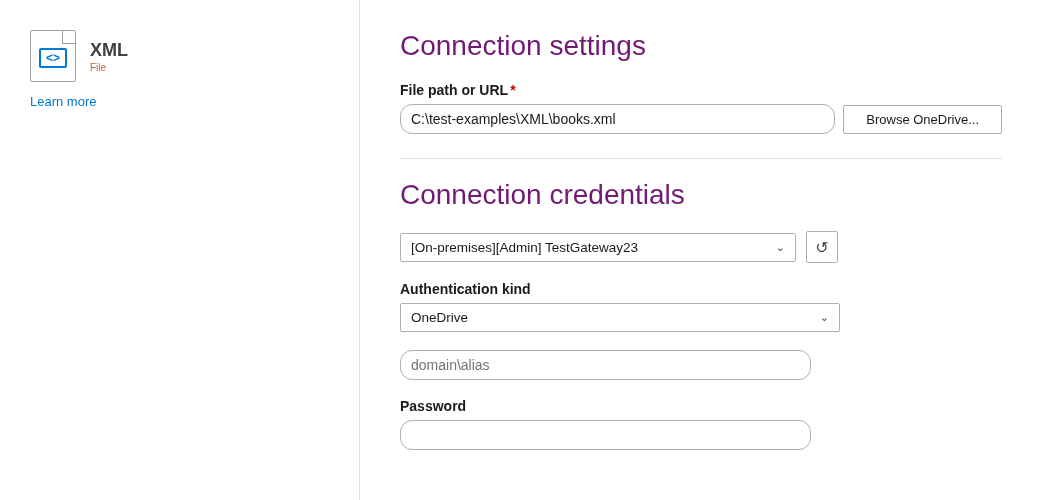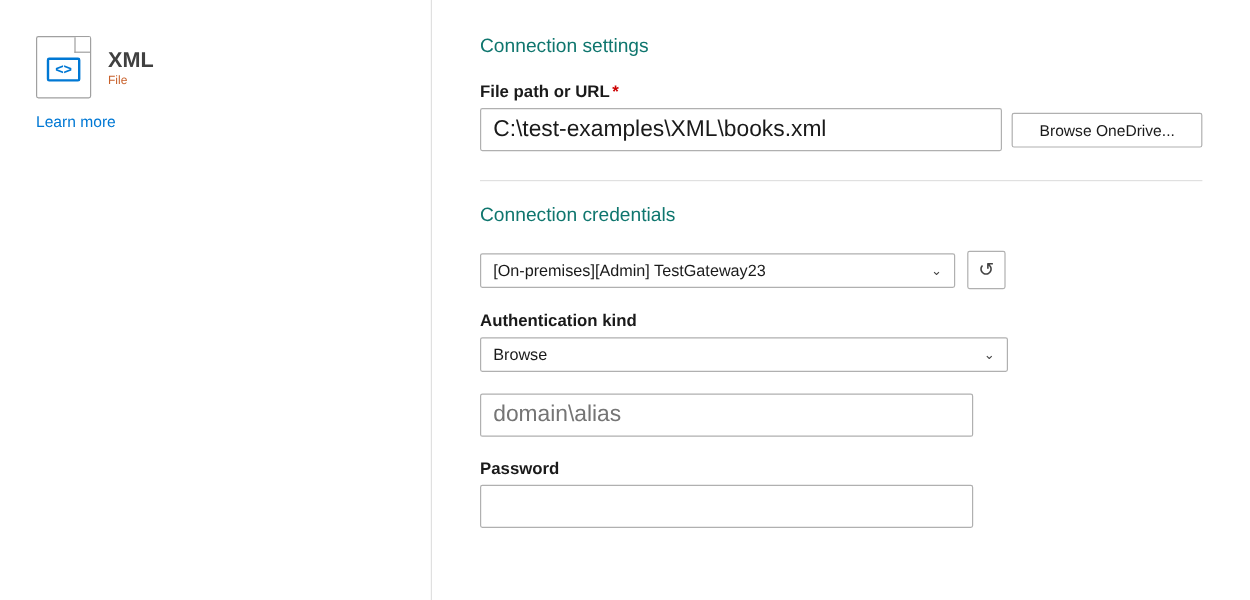--- a/index.html
+++ b/index.html
@@ -88,22 +88,22 @@
       text-decoration: none;
       margin-top: 6px;
       cursor: pointer;
     }
     .main-content {
       flex: 1;
       padding: 30px 40px 30px 40px;
       overflow-y: auto;
     }
     .section-title {
-      font-size: 16px;
-      color: #0f766e;
+      font-size: 28px;
+      color: #701a75;
       font-weight: 400;
       margin-bottom: 20px;
     }
     .field-group {
       margin-bottom: 18px;
     }
     .field-label {
       font-size: 14px;
       color: #1a1a1a;
       margin-bottom: 6px;
@@ -113,23 +113,23 @@
       color: #c00;
       margin-left: 2px;
     }
     .input-row {
       display: flex;
       align-items: center;
       gap: 8px;
     }
     .text-input {
       border: 1px solid #b0b0b0;
-      border-radius: 2px;
+      border-radius: 12px;
       padding: 6px 10px;
-      font-size: 19px;
+      font-size: 14px;
       color: #1a1a1a;
       outline: none;
       background: #fff;
     }
     .text-input.full-width {
       width: 440px;
     }
     .text-input.medium-width {
       width: 411px;
     }
@@ -242,21 +242,21 @@
         <button class="refresh-btn">
           <span>↺</span>
         </button>
       </div>
     </div>
 
     <div class="field-group">
       <div class="field-label">Authentication kind</div>
       <div class="select-row">
         <div class="select-input auth-width">
-          <span>Browse</span>
+          <span>OneDrive</span>
           <span class="select-chevron">⌄</span>
         </div>
       </div>
     </div>
 
     <div class="field-group">
       <input type="text" class="text-input medium-width" placeholder="domain\alias" style="">
     </div>
 
     <div class="field-group">

